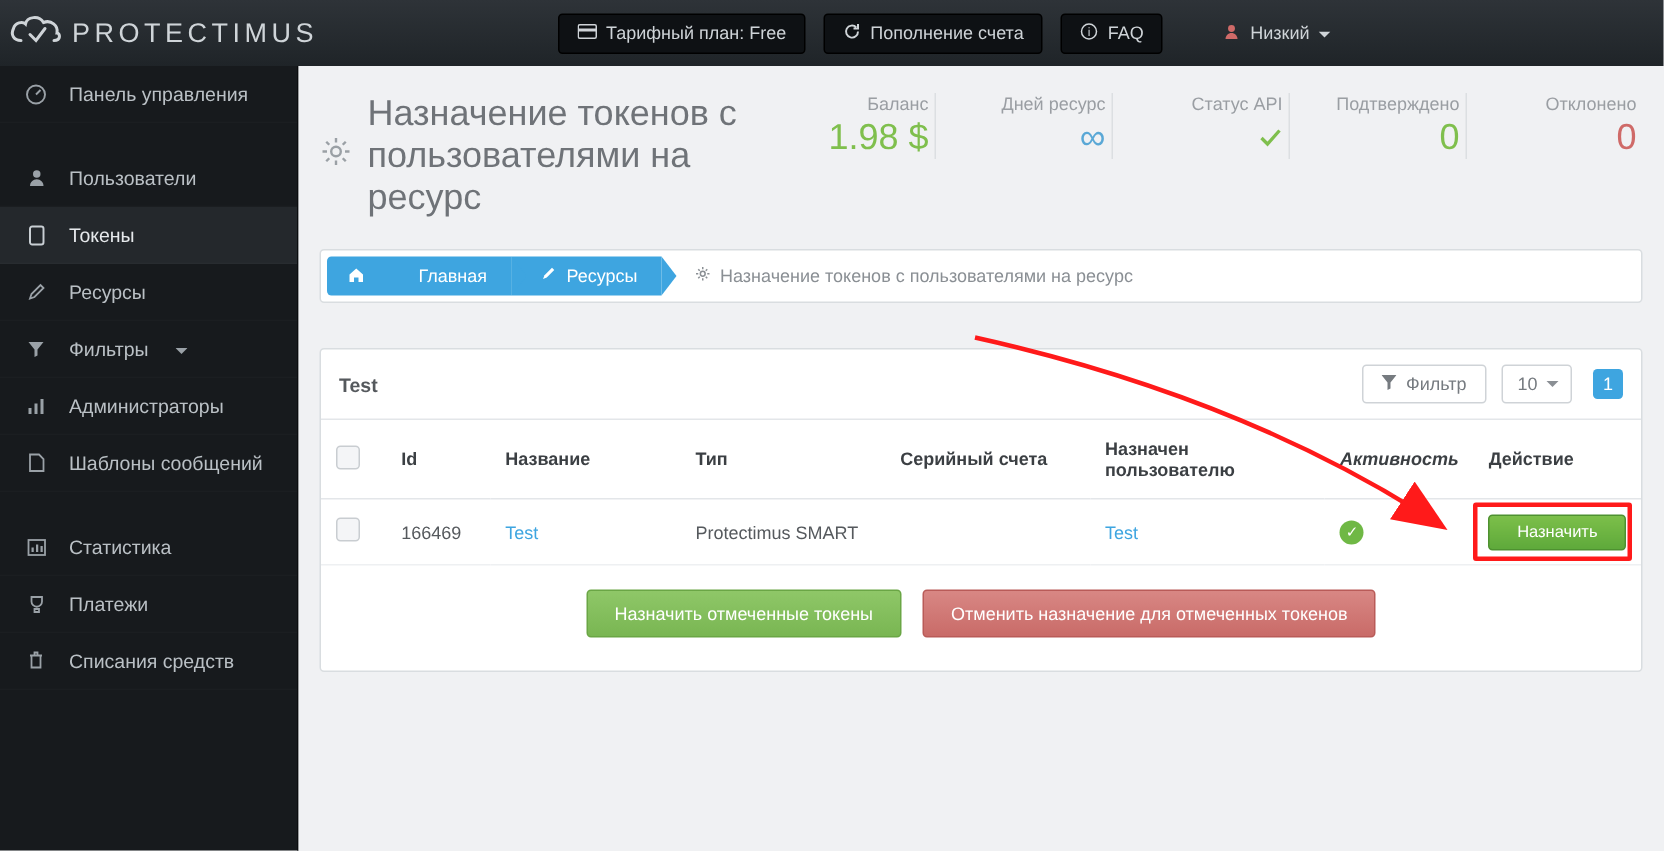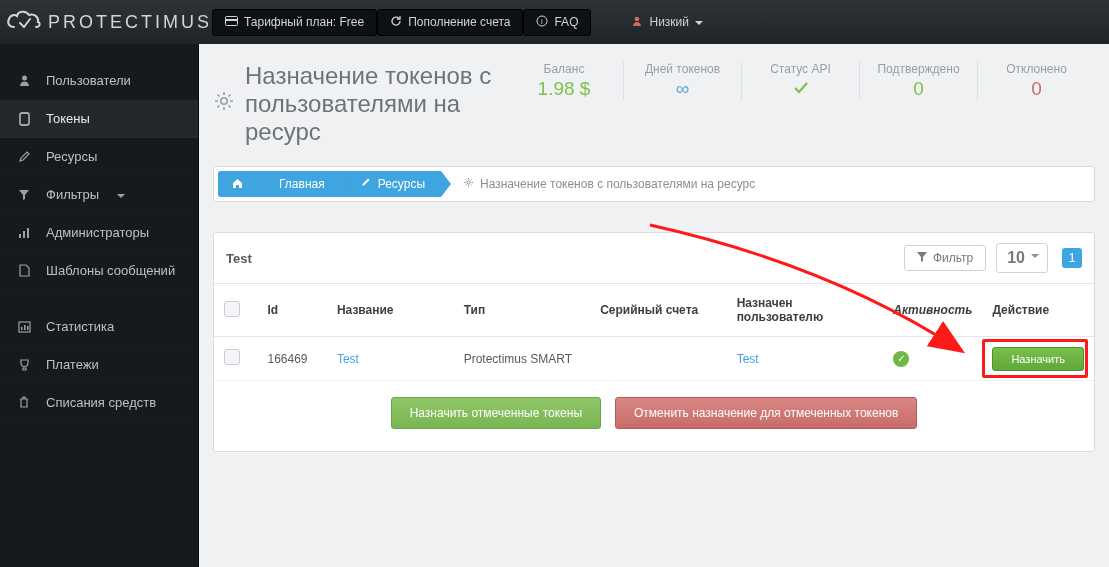--- a/index.html
+++ b/index.html
@@ -2,60 +2,60 @@
 <html><head>
 <meta charset="utf-8">
 <style>
   * { margin:0; padding:0; box-sizing:border-box; font-family:Arial,Helvetica,sans-serif; }
   body { background:#f0f1f3; width:1109px; height:567px; overflow:hidden; position:relative; }
 
   
   .topbar { position:absolute; top:0; left:0; right:0; height:44px; background:linear-gradient(#2e3338,#1f2428); display:flex; align-items:center; padding-left:6px; z-index:5; }
   .logo { display:flex; align-items:center; color:#cfd4d8; font-size:18px; letter-spacing:3px; font-weight:300; gap:6px; }
   .logo svg { display:block; }
-  .top-buttons { display:flex; gap:0; }
+  .top-buttons { display:flex; gap:12px; margin-left:160px; }
   .top-btn { background:#0e1114; border:1px solid #000; color:#cfd4d8; font-size:12px; padding:5px 12px; border-radius:3px; display:flex; align-items:center; gap:6px; cursor:pointer; }
   .top-user { margin-left:40px; display:flex; align-items:center; gap:6px; color:#cfd4d8; font-size:12px; cursor:pointer; }
 
   
   .sidebar { position:absolute; top:44px; left:0; width:199px; bottom:0; background:#171a1d; border-right:1px solid #0b0d0f; }
   .side-item { display:flex; align-items:center; gap:14px; height:38px; padding:0 16px; color:#bac0c5; font-size:13px; cursor:pointer; border-bottom:1px solid rgba(255,255,255,0.02); }
   .side-item.active { background:#24282c; color:#e6e9ec; }
   .side-sep { height:18px; }
   .side-icon { width:16px; display:flex; justify-content:center; color:#9aa1a7; font-size:14px; }
 
   
   .content { position:absolute; left:199px; top:44px; right:0; bottom:0; background:#f0f1f3; overflow:auto; }
 
   .page-head { display:flex; align-items:flex-start; padding:18px 14px 12px 14px; }
   .page-title { display:flex; align-items:center; gap:10px; color:#6f7378; font-size:24px; font-weight:400; }
   .stats { margin-left:auto; display:flex; gap:0; }
-  .stat { width:118px; text-align:center; border-left:1px solid #dcdfe2; padding:0 4px; }
+  .stat { width:118px; text-align:right; border-left:1px solid #dcdfe2; padding:0 4px; }
   .stat:first-child { border-left:none; }
   .stat .lbl { color:#9a9ea3; font-size:12px; }
-  .stat .val { font-size:19px; margin-top:2px; }
+  .stat .val { font-size:24px; margin-top:2px; }
   .val-green { color:#7fbf4d; }
   .val-blue { color:#5aa8d6; }
   .val-red { color:#cf6a68; }
 
   
   .crumb-wrap { margin:8px 14px 0 14px; background:#fff; border:1px solid #d9dde0; border-radius:3px; padding:4px 4px; display:flex; align-items:center; gap:0; }
   .crumb { position:relative; background:#3ea5e0; color:#fff; font-size:12px; padding:6px 16px 6px 14px; display:flex; align-items:center; gap:6px; cursor:pointer; }
   .crumb:first-child { border-radius:3px 0 0 3px;gap:36px; }
   .crumb::after { content:""; position:absolute; right:-10px; top:0; width:0; height:0; border-top:13px solid transparent; border-bottom:13px solid transparent; border-left:10px solid #3ea5e0; z-index:1; }
   .crumb::before { content:""; position:absolute; right:-12px; top:0; width:0; height:0; border-top:13px solid transparent; border-bottom:13px solid transparent; border-left:10px solid rgba(255,255,255,0.7); z-index:0; }
   .crumb+.crumb { padding-left:20px; }
   .crumb-last { color:#8a8f94; font-size:12px; padding-left:22px; display:flex; align-items:center; gap:6px; }
 
   
   .panel { margin:30px 14px 0 14px; background:#fff; border:1px solid #d9dde0; border-radius:3px; }
   .panel-head { display:flex; align-items:center; padding:10px 12px; border-bottom:1px solid #e3e6e9; }
   .panel-title { color:#55595d; font-size:13px; font-weight:bold; }
   .filter-btn { margin-left:auto; border:1px solid #cfd3d7; background:#fff; color:#767b80; font-size:12px; padding:5px 12px; border-radius:3px; display:flex; align-items:center; gap:6px; cursor:pointer; }
-  .page-size { margin-left:10px; border:1px solid #cfd3d7; background:#fff; color:#767b80; font-size:16px; padding:5px 22px 5px 10px; border-radius:3px; cursor:pointer; position:relative;font-weight:bold; }
+  .page-size { margin-left:10px; border:1px solid #cfd3d7; background:#fff; color:#767b80; font-size:12px; padding:5px 22px 5px 10px; border-radius:3px; cursor:pointer; position:relative; }
   .page-size::after { content:""; position:absolute; right:8px; top:10px; border-left:4px solid transparent; border-right:4px solid transparent; border-top:4px solid #8a8f94; }
   .page-badge { margin-left:14px; background:#3ea5e0; color:#fff; width:20px; height:20px; border-radius:3px; display:flex; align-items:center; justify-content:center; font-size:12px; }
 
   table { width:100%; border-collapse:collapse; }
   thead th { text-align:left; color:#3b3f43; font-size:12px; font-weight:bold; padding:12px 10px; border-bottom:1px solid #e3e6e9; }
   tbody td { padding:12px 10px; font-size:12px; color:#55595d; border-bottom:1px solid #eef0f2; vertical-align:middle; }
   .chk { width:16px; height:16px; border:1px solid #c9cdd1; border-radius:3px; background:#f4f5f7; display:inline-block; }
   a.link { color:#3ea5e0; text-decoration:none; }
   .ok-badge { display:inline-flex; width:16px; height:16px; background:#6fb845; border-radius:50%; color:#fff; align-items:center; justify-content:center; font-size:10px; }
 
@@ -120,20 +120,29 @@
     <span>Низкий</span>
     <span>
       <svg width="8" height="5" viewBox="0 0 8 5">
           <path d="M0 0l4 4 4-4" fill="#cfd4d8"></path>
         </svg>
     </span>
   </div>
 </div>
 
 <div class="sidebar">
+  <div class="side-item">
+    <span class="side-icon">
+        <svg width="14" height="14" viewBox="0 0 14 14">
+          <circle cx="7" cy="7" r="6" fill="none" stroke="#9aa1a7" stroke-width="1.3"></circle>
+          <path d="M7 7l3-3" stroke="#9aa1a7" stroke-width="1.3"></path>
+        </svg>
+      </span>
+    <span>Панель управления</span>
+  </div>
   <div class="side-sep"></div>
   <div class="side-item">
     <span class="side-icon">
         <svg width="13" height="13" viewBox="0 0 13 13">
           <circle cx="6.5" cy="4" r="2.5" fill="#9aa1a7"></circle>
           <path d="M2 12c0-2.5 2-4.5 4.5-4.5S11 9.5 11 12" fill="#9aa1a7"></path>
         </svg>
       </span>
     <span>Пользователи</span>
   </div>
@@ -225,21 +234,21 @@
           </svg>
       </span>
       <span>Назначение токенов с пользователями на ресурс</span>
     </div>
     <div class="stats">
       <div class="stat">
         <div class="lbl">Баланс</div>
         <div class="val val-green">1.98 $</div>
       </div>
       <div class="stat">
-        <div class="lbl">Дней токенов</div>
+        <div class="lbl">Дней ресурс</div>
         <div class="val val-blue">∞</div>
       </div>
       <div class="stat">
         <div class="lbl">Статус API</div>
         <div class="val val-green"><svg width="16" height="14" viewBox="0 0 16 14">
               <path d="M2 7l4 4 8-9" fill="none" stroke="#7fbf4d" stroke-width="2.2"></path>
             </svg></div>
       </div>
       <div class="stat">
         <div class="lbl">Подтверждено</div>

